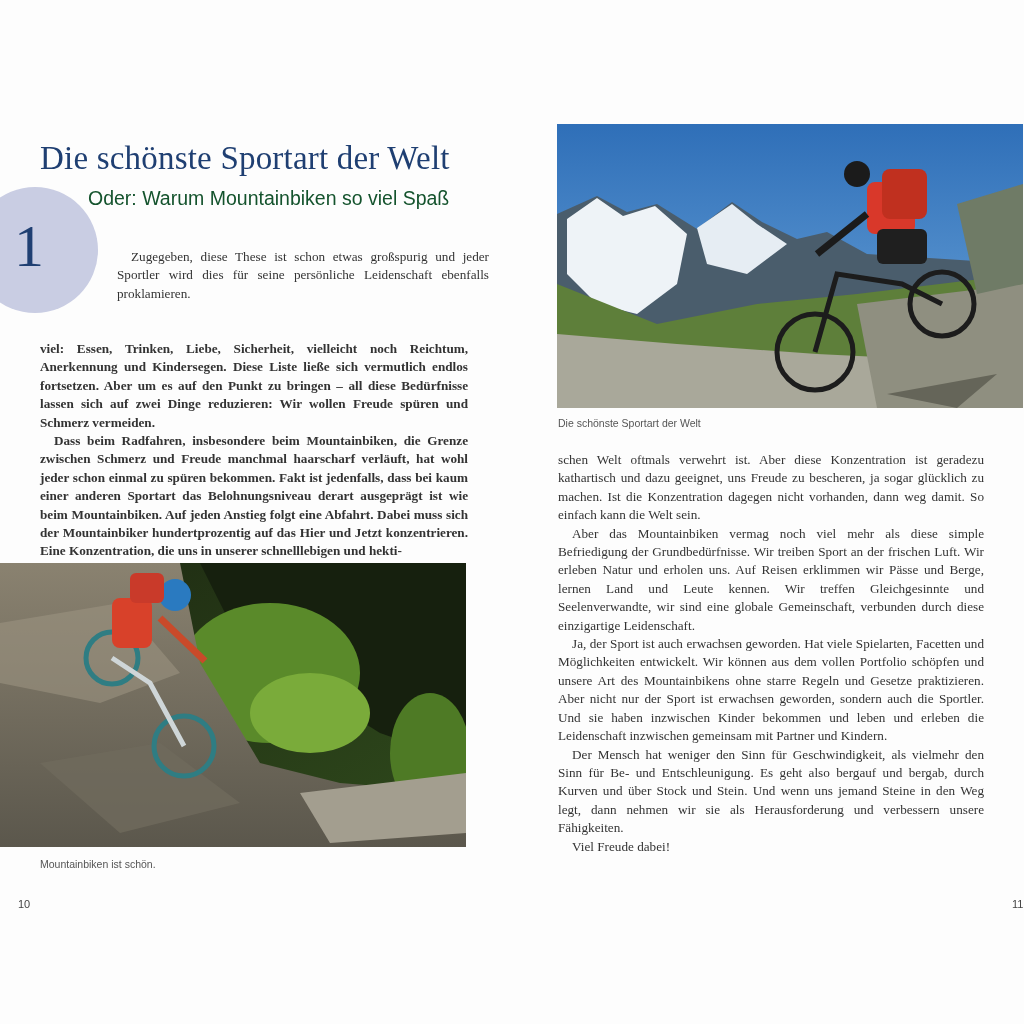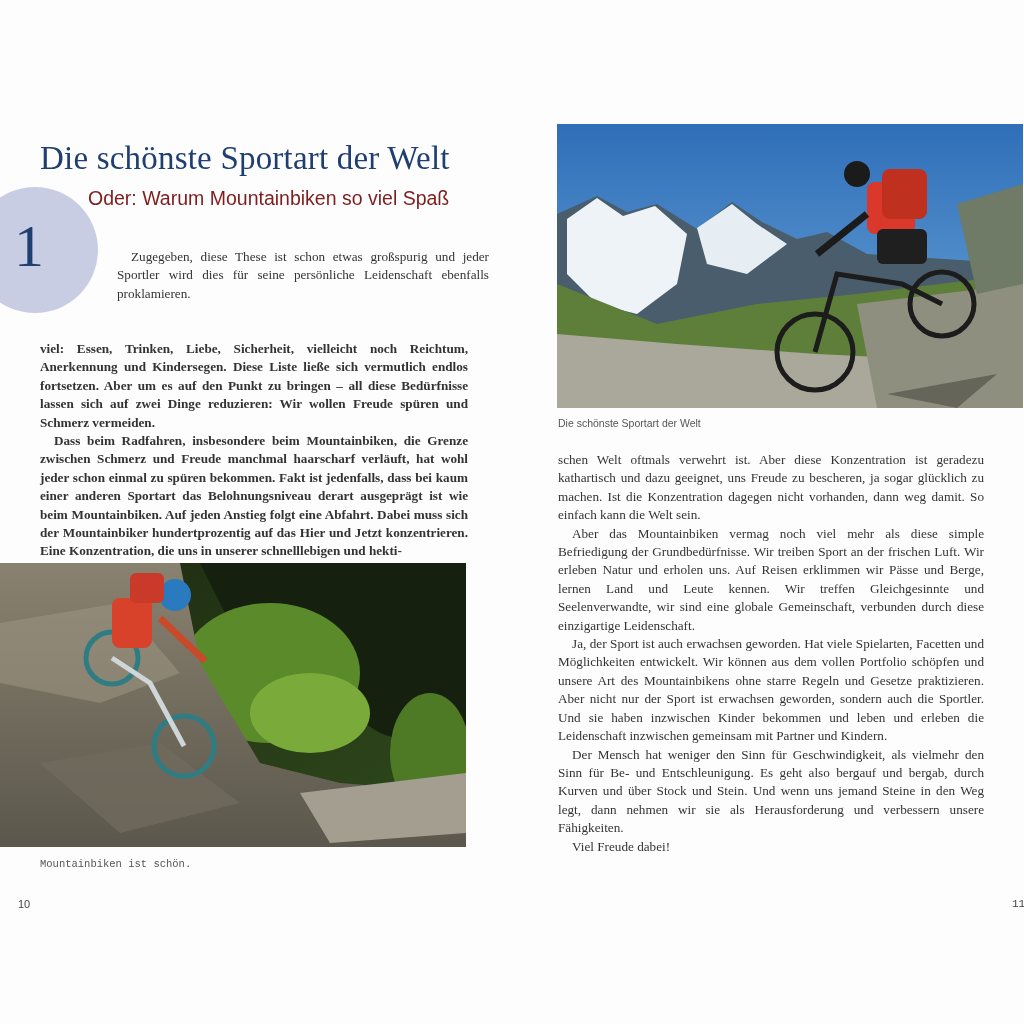--- a/index.html
+++ b/index.html
@@ -3,42 +3,42 @@
 <meta charset="utf-8">
 <style>
   html, body { margin:0; padding:0; }
   body { width:1024px; height:1024px; background:#fdfdfd; position:relative; overflow:hidden; font-family:"Liberation Serif", serif; color:#2a2a2a; }
   .page { position:absolute; top:0; height:1024px; }
   .left { left:0; width:512px; }
 
   .chapter-title { position:absolute; left:40px; top:140px; font-size:33px; color:#1f3f72; font-family:"Liberation Serif", serif; white-space:nowrap; letter-spacing:0.2px; }
   .chapter-circle { position:absolute; left:-28px; top:187px; width:126px; height:126px; border-radius:50%; background:#c9cde3; }
   .chapter-number { position:absolute; left:14px; top:216px; font-size:60px; color:#1f3f72; font-family:"Liberation Serif", serif; line-height:1; }
-  .subtitle { position:absolute; left:88px; top:186px; width:370px; font-family:"Liberation Sans", sans-serif; font-size:19.5px; line-height:24px; color:#7f1d1d; }
+  .subtitle { position:absolute; left:88px; top:186px; width:370px; font-family:"Liberation Sans", sans-serif; font-size:19.5px; line-height:24px; color:#14532d; }
   .subtitle .l2 { padding-left:12px; display:block; }
 
   .body-text { position:absolute; font-size:13.2px; line-height:18.4px; color:#333; text-align:justify; }
   .body-text p { margin:0; text-indent:14px; }
   .body-text p.noindent { text-indent:0; }
   .left-text { left:101px; top:248px; width:372px;margin-left:16px; }
   .left-text2 { left:20px; top:415px; width:448px;font-weight:bold; }
   .right-text { left:558px; top:451px; width:426px; }
 
   .photo { position:absolute; overflow:hidden; }
   .photo svg { display:block; }
   .photo-left { left:0; top:563px; width:466px; height:284px; }
   .photo-right { left:557px; top:124px; width:466px; height:284px; }
 
   .caption { position:absolute; font-family:"Liberation Sans", sans-serif; font-size:10.5px; color:#555; }
-  .caption-left { left:40px; top:858px;font-family:Liberation Mono, monospace; }
+  .caption-left { left:40px; top:858px; }
   .caption-right { left:558px; top:417px; }
 
   .page-num { position:absolute; font-family:"Liberation Sans", sans-serif; font-size:11px; color:#444; top:898px; }
   .page-num-left { left:18px; }
-  .page-num-right { left:1012px;font-family:Liberation Mono, monospace; }
+  .page-num-right { left:1012px; }
 </style>
 </head>
 <body>
 
 <div class="page left">
   <div class="chapter-circle"></div>
   <div class="chapter-number">1</div>
   <div class="chapter-title">Die schönste Sportart der Welt</div>
   <div class="subtitle">
     <span>Oder: Warum Mountainbiken so viel Spaß</span>

